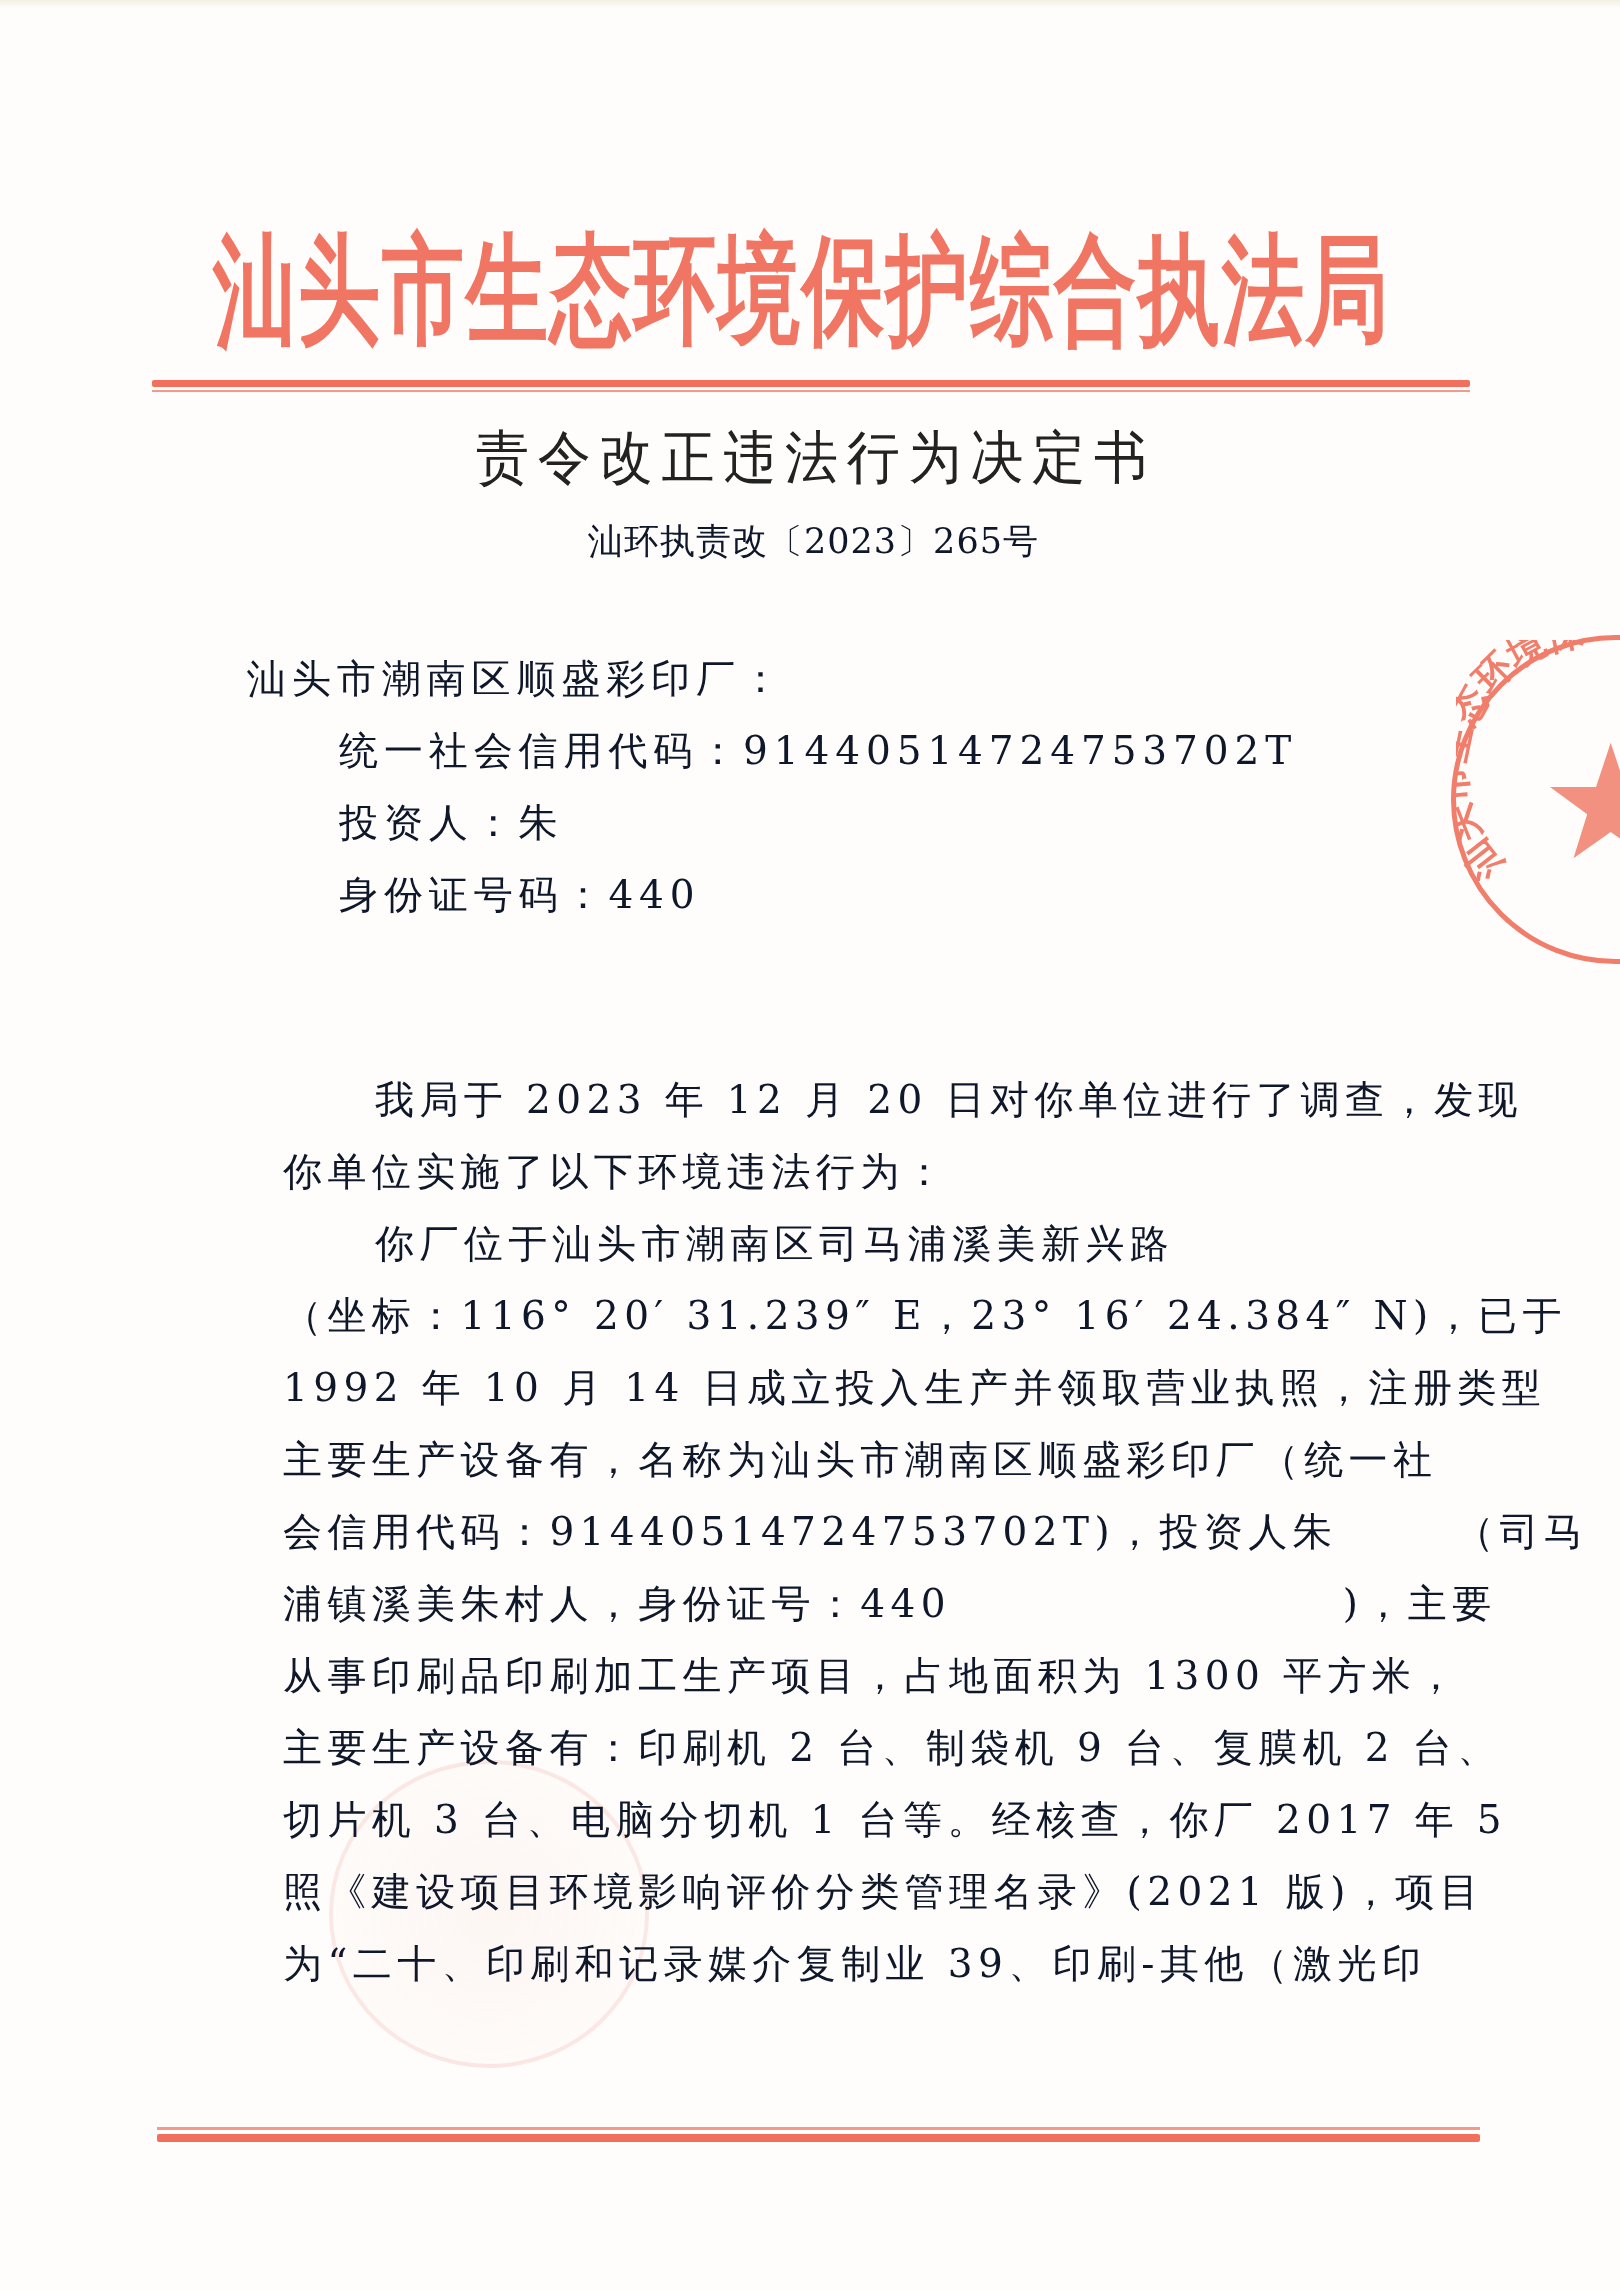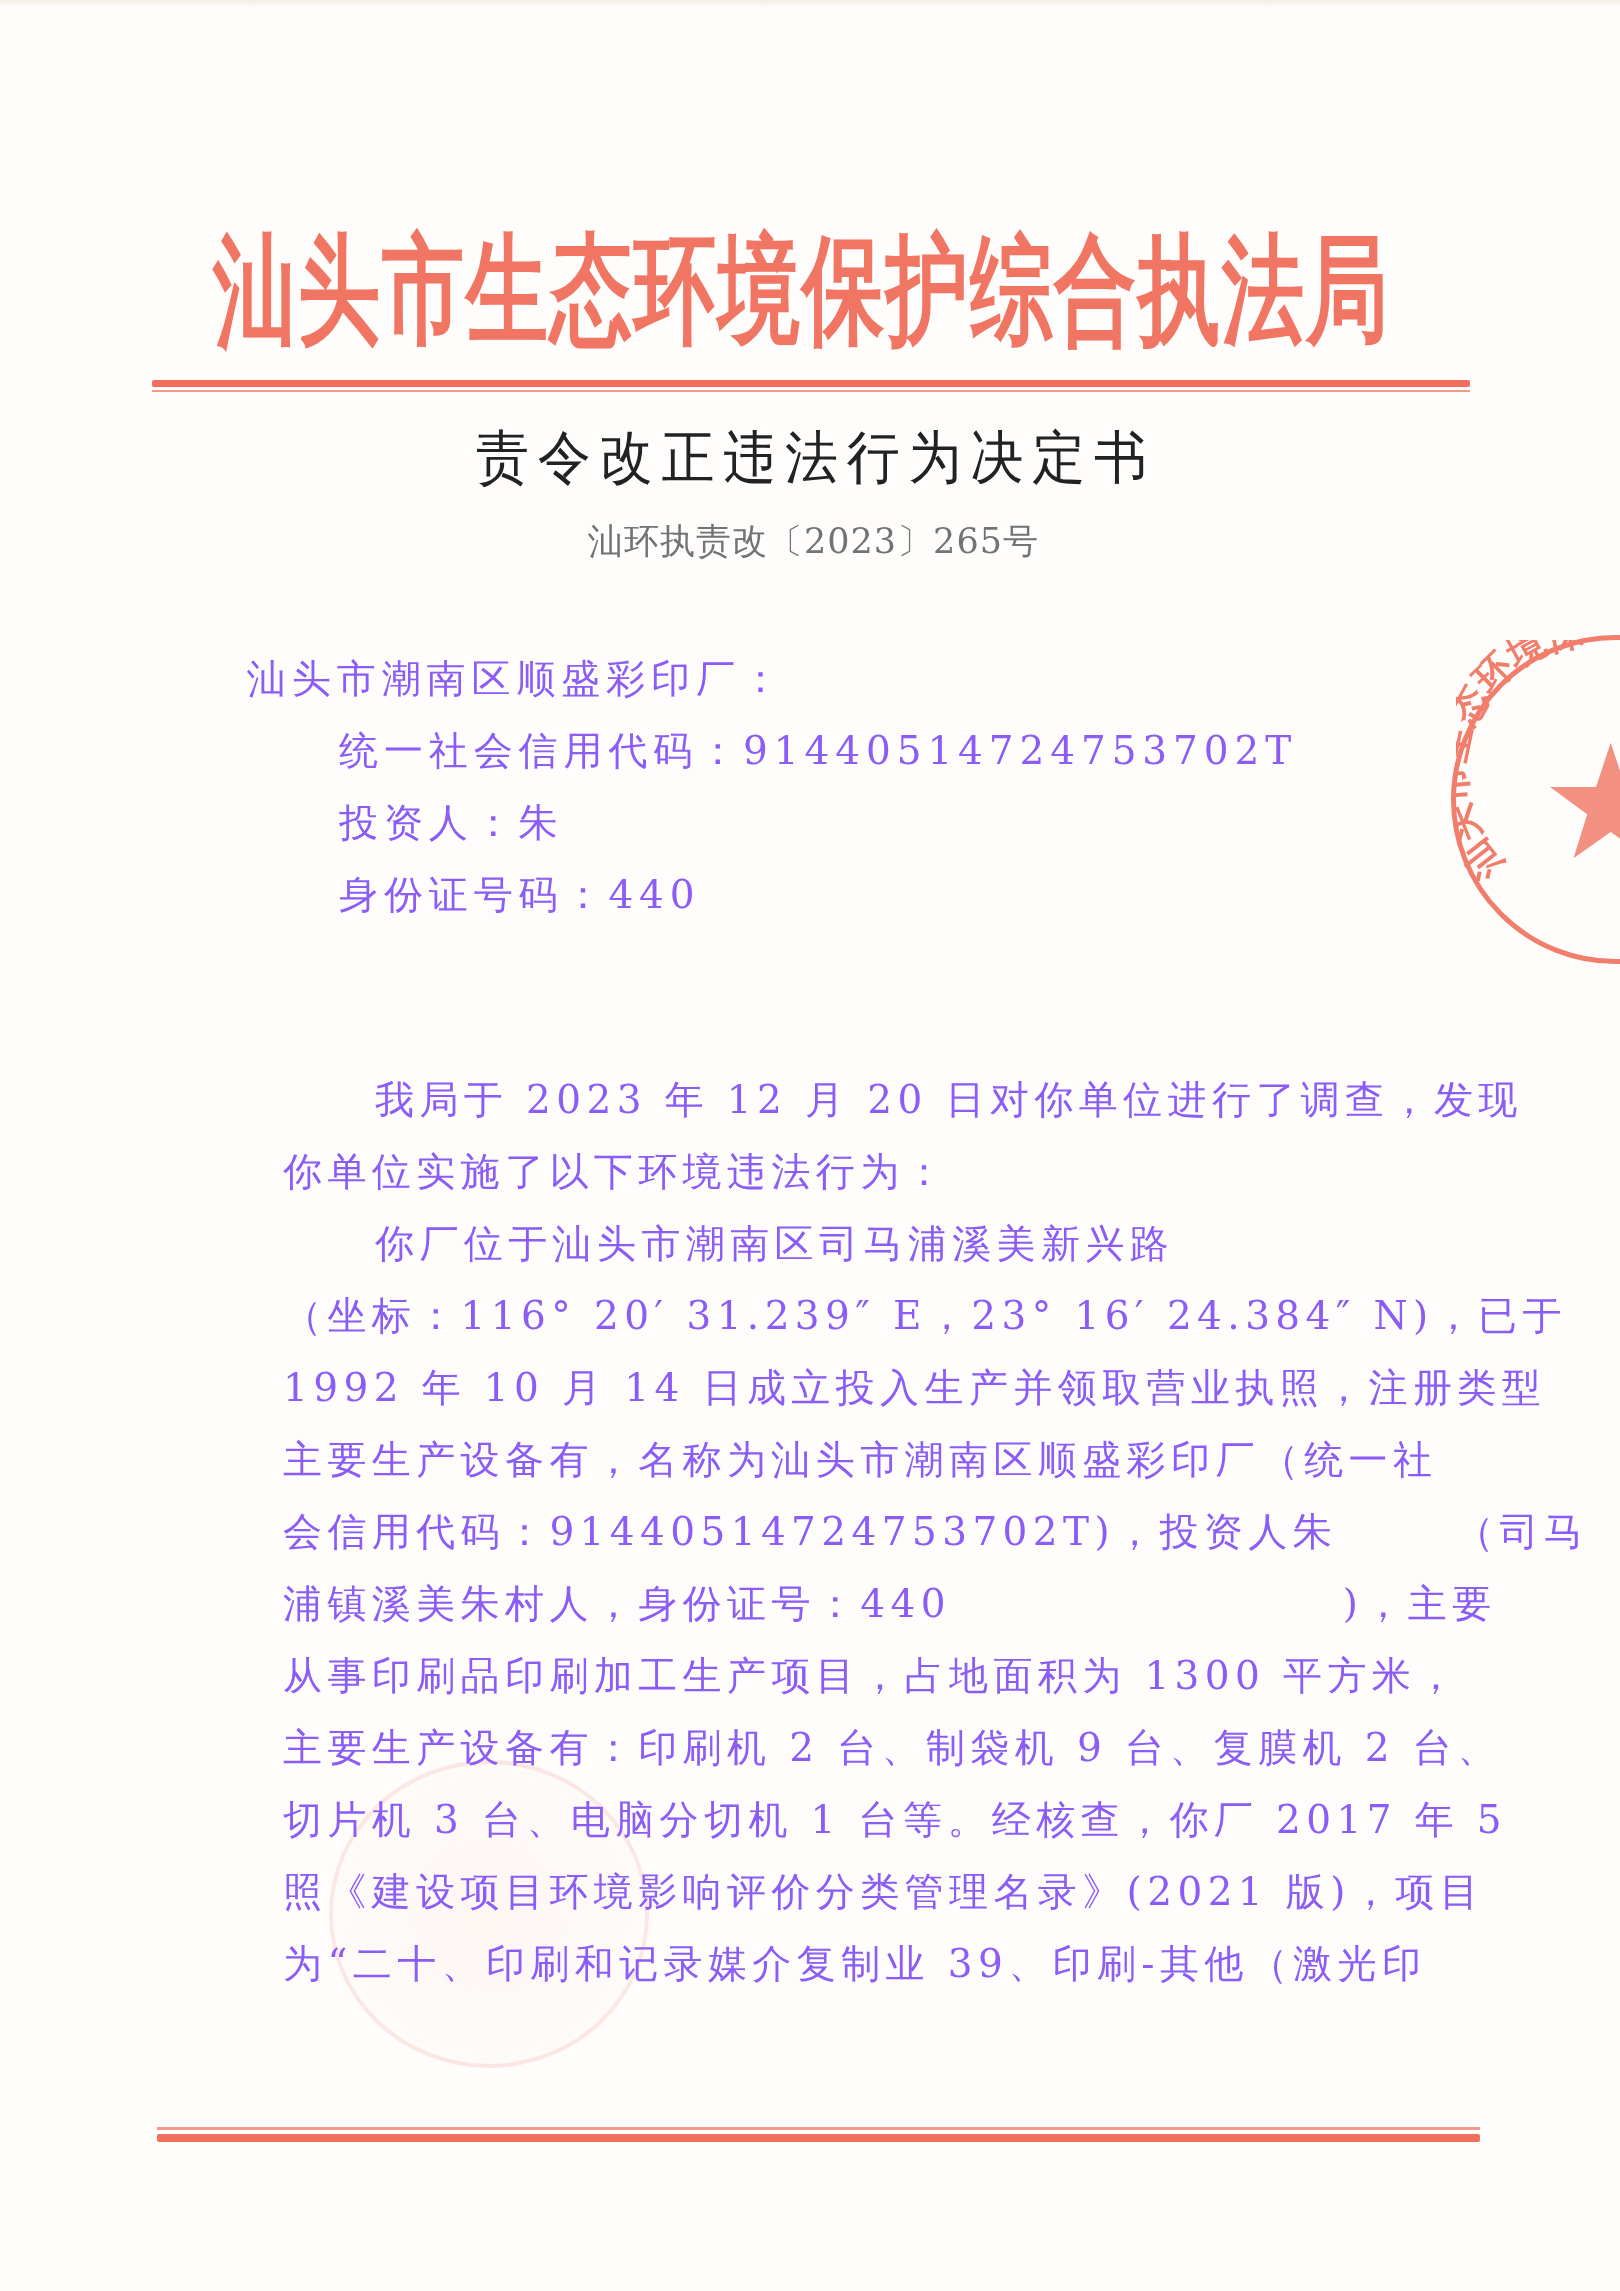--- a/index.html
+++ b/index.html
@@ -30,24 +30,24 @@
   .rule-bottom .thick { top: 6.9px; height: 7.8px; }
 
   .doc-title {
     position: absolute; left: 476px; top: 420px; width: 676px; text-align: center;
     font-family: "DejaVu Sans", "Liberation Sans", sans-serif;
     font-size: 53px; letter-spacing: 8.8px; color: #222; white-space: nowrap;
     transform: scaleY(1.08); transform-origin: left top;
   }
   .doc-number {
     position: absolute; left: 588px; top: 518px; width: 451px; text-align: center;
-    font-size: 35px; color: #737373; white-space: nowrap; letter-spacing: 1px;
+    font-size: 35px; color: #0f172a; white-space: nowrap; letter-spacing: 1px;
   }
 
-  .text-block { position: absolute; font-size: 39px; line-height: 72px; white-space: nowrap; color: #8b5cf6; }
+  .text-block { position: absolute; font-size: 39px; line-height: 72px; white-space: nowrap; color: #0f172a; }
   .addressee { left: 247px; top: 643px; }
   .addressee .sub { padding-left: 92px; }
   .line { height: 72px; letter-spacing: 5.9px; }
 
   .body { left: 247px; top: 1064px; width: 1137px; }
   .body .line { letter-spacing: 5.4px; margin-left: 36px; }
   .indent { padding-left: 92px; }
   .redact { display: inline-block; }
 
   .seal {

